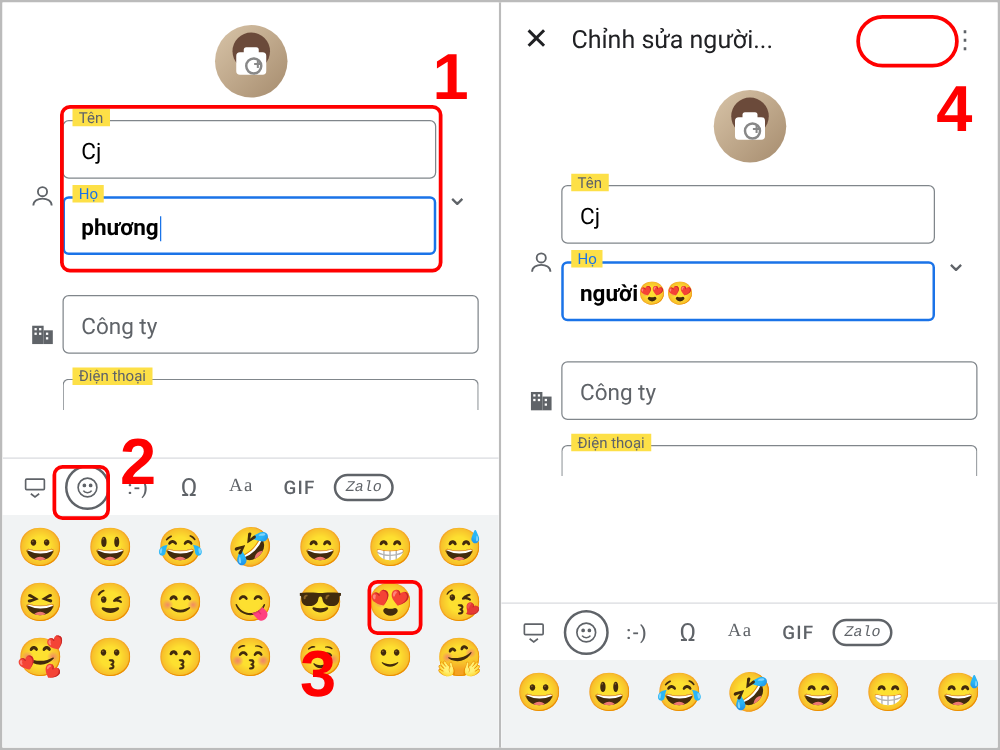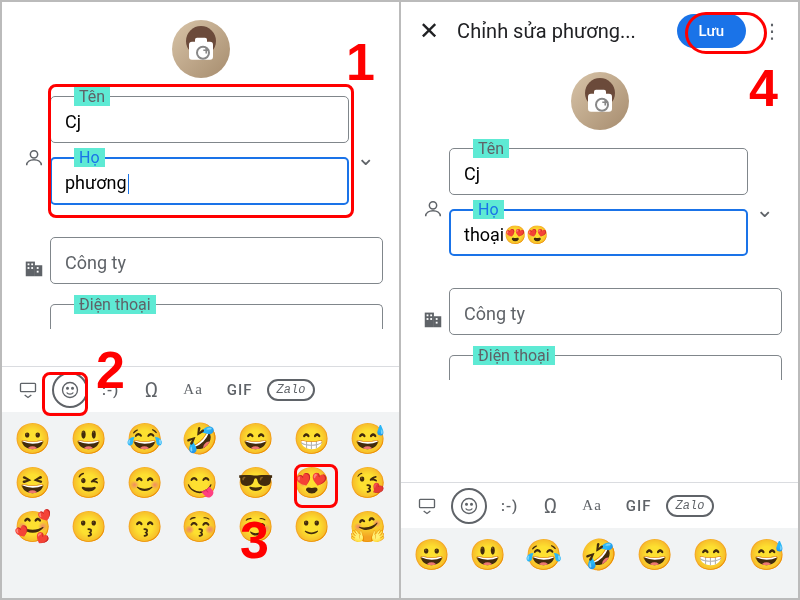--- a/index.html
+++ b/index.html
@@ -15,22 +15,22 @@
   .avatar .cam::before { content:""; position:absolute; top:-4px; left:6px; width:12px; height:6px; background:#fff; border-radius:2px 2px 0 0; }
   .avatar .cam::after { content:""; position:absolute; top:4px; left:7px; width:10px; height:10px; border-radius:50%; border:2px solid #888; }
   .avatar .plus { position:absolute; top:2px; right:3px; color:#888; font-size:12px; font-weight:bold; }
 
   
   .row { display:flex; align-items:center; padding: 0 16px; margin-top: 18px; position: relative; }
   .row-icon { width: 32px; color:#5f6368; display:flex; justify-content:center; align-items:center; }
   .fields { flex:1; }
   .field { position: relative; margin-bottom: 14px; }
   .field-box { border:1px solid #80868b; border-radius:5px; padding: 14px 14px 10px 14px; font-size:18px; color:#000000; }
-  .field-box.focused { border:2px solid #1a73e8; padding:13px 13px 9px 13px; }
-  .field-label { position:absolute; top:-9px; left:24px; background:#5eead4; padding:0 5px; font-size:16px; color:#5f6368; }
+  .field-box.focused { border:2px solid #1a73e8; padding:13px 13px 9px 13px;font-weight:bold; }
+  .field-label { position:absolute; top:-9px; left:8px; background:#fde047; padding:0 5px; font-size:12px; color:#5f6368; }
   .field-label.focused { color:#1a73e8;text-align:center; }
   .cursor { display:inline-block; width:1px; height:20px; background:#1a73e8; vertical-align:middle; margin-left:1px; }
   .chev { color:#5f6368; font-size:22px; padding:0 8px; }
 
   
   .kbd { position:absolute; bottom:0; left:0; right:0; background:#f1f3f4; }
   .kbd-bar { display:flex; align-items:center; height:46px; border-top:1px solid #dadce0; background:#fff; padding:0 6px; gap:4px; }
   .kbd-btn { color:#5f6368; font-size:18px; padding:6px 10px; border-radius:18px; display:flex; align-items:center; justify-content:center; min-width:36px; }
   .kbd-btn.active { border:2px solid #5f6368; border-radius:50%; width:36px; height:36px; padding:0; }
   .kbd-btn.txt { font-size:15px; font-weight:500; letter-spacing:1px; }
@@ -172,22 +172,21 @@
     <div class="step" style="top:338px; left:94px;">2</div>
     <div class="hl" style="top:462px; left:292px; width:44px; height:44px;"></div>
     <div class="step" style="top:508px; left:238px;">3</div>
   </div>
 
   <div class="sep"></div>
 
   <div class="pane">
     <div class="topbar">
       <div class="close">✕</div>
-      <div class="title">Chỉnh sửa phương...</div>
-      <div class="save">Lưu</div>
+      <div class="title">Chỉnh sửa người...</div>
       <div class="more">⋮</div>
     </div>
 
     <div style="height:12px"></div>
     <div class="avatar">
         <div class="cam">
           <span class="plus">+</span>
         </div>
       </div>
 
@@ -198,21 +197,21 @@
             <path d="M4 20c0-4 4-6 8-6s8 2 8 6"></path>
           </svg>
       </div>
       <div class="fields">
         <div class="field">
           <div class="field-label">Tên</div>
           <div class="field-box"><span>Cj</span></div>
         </div>
         <div class="field">
           <div class="field-label focused">Họ</div>
-          <div class="field-box focused"><span>thoại😍😍</span></div>
+          <div class="field-box focused"><span>người😍😍</span></div>
         </div>
       </div>
       <div class="chev">⌄</div>
     </div>
 
     <div class="row">
       <div class="row-icon">
         <svg class="ico fill" viewBox="0 0 24 24">
             <rect x="3" y="5" width="10" height="16"></rect>
             <rect x="13" y="9" width="8" height="12"></rect>

